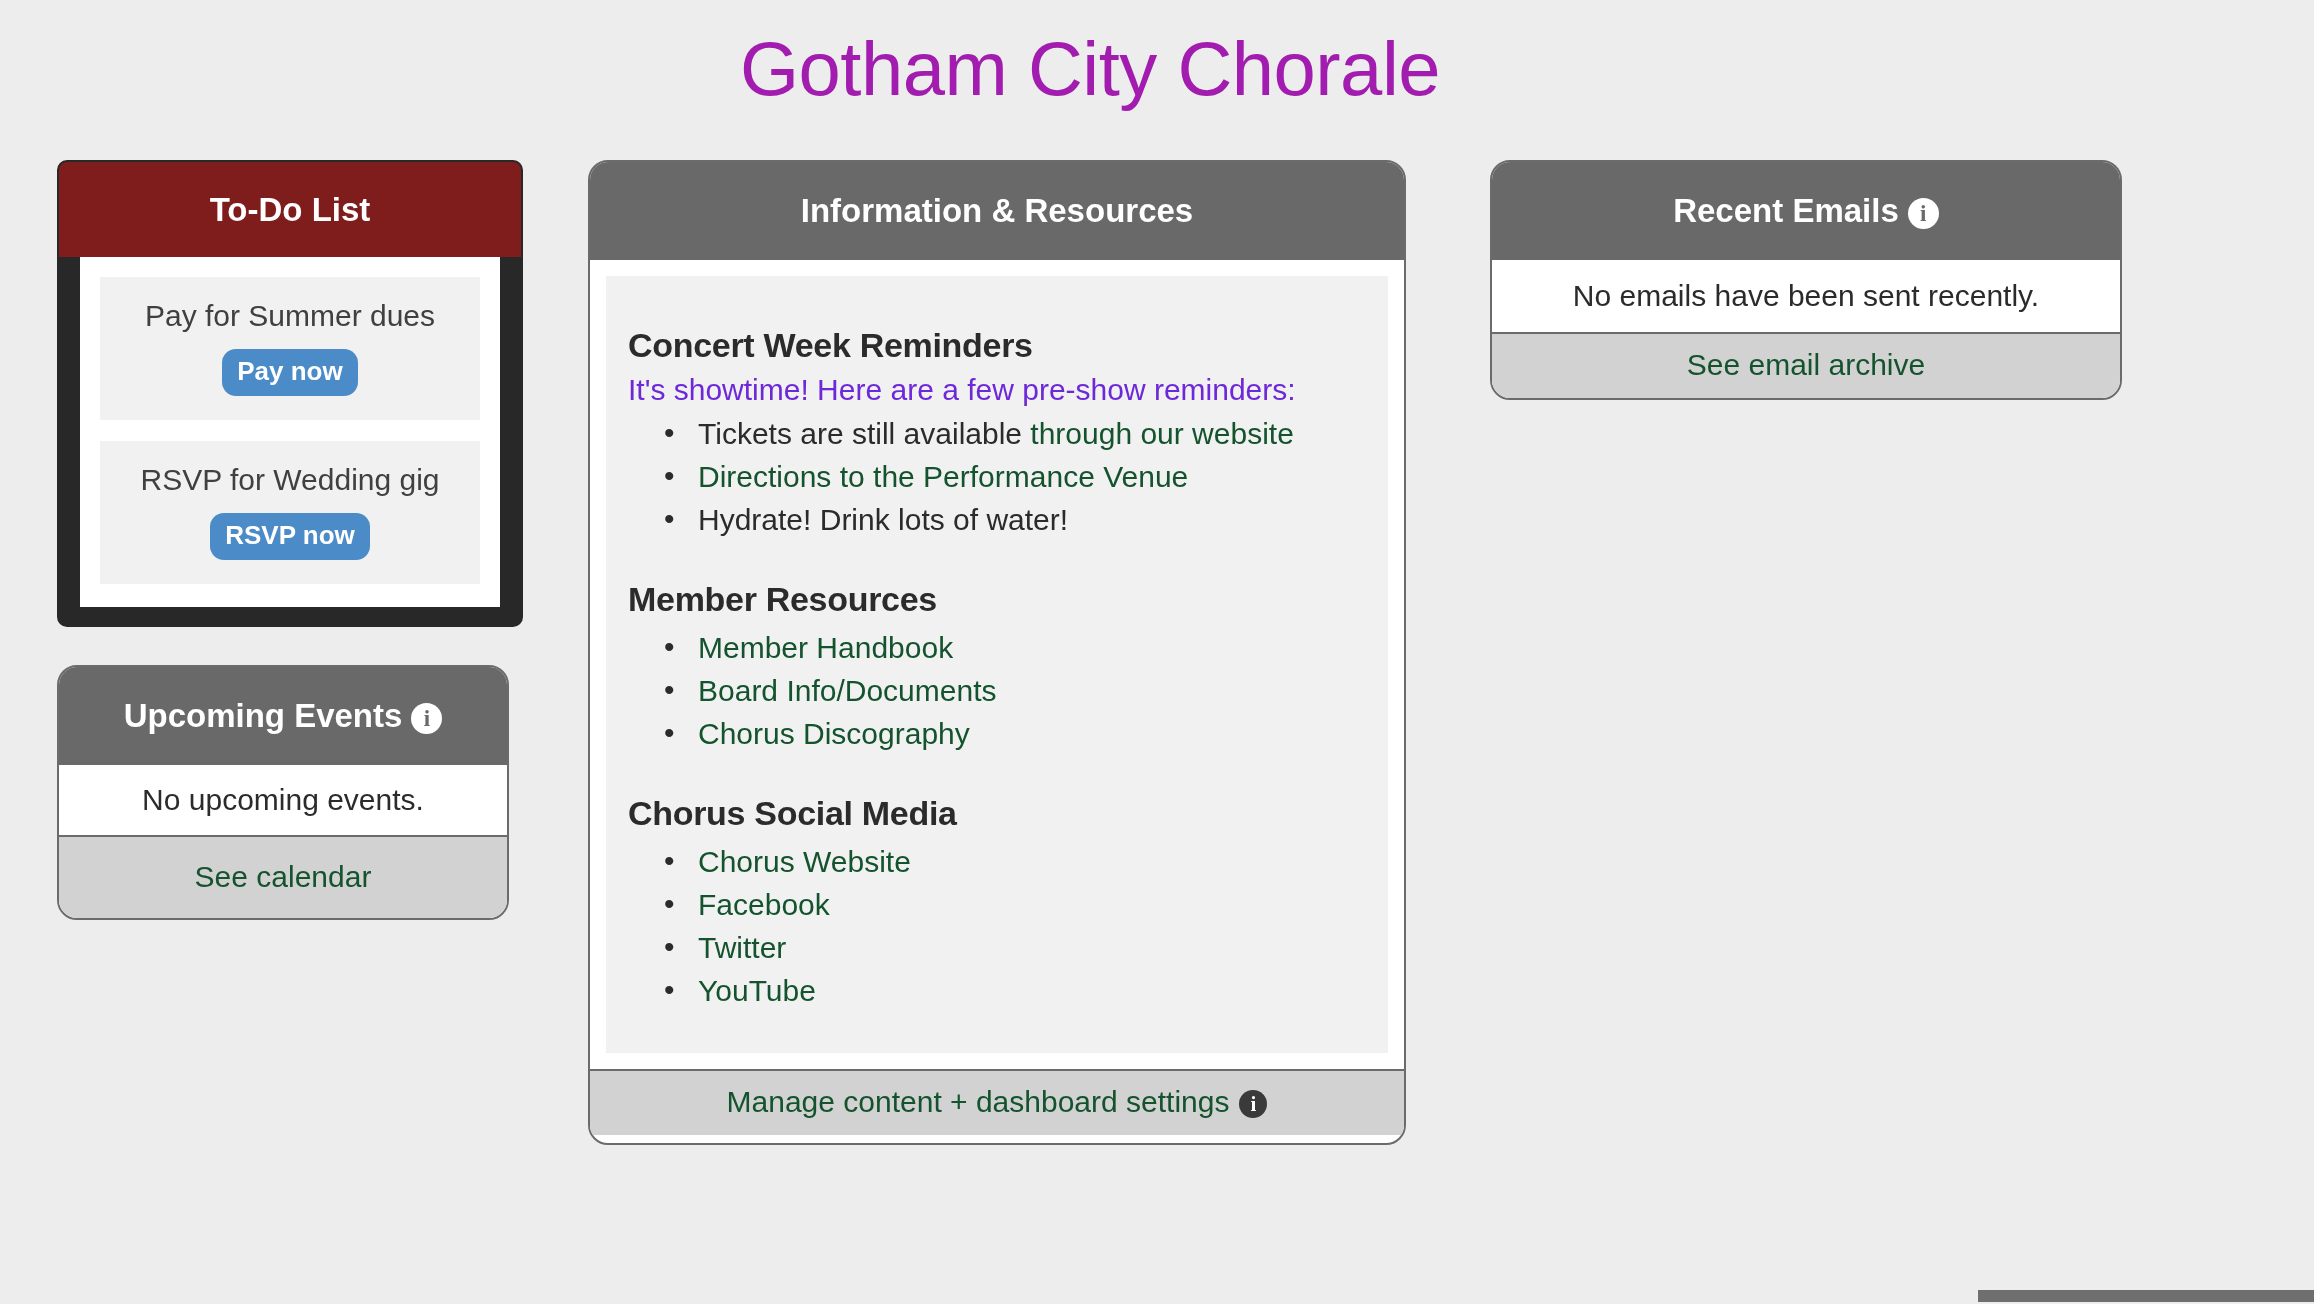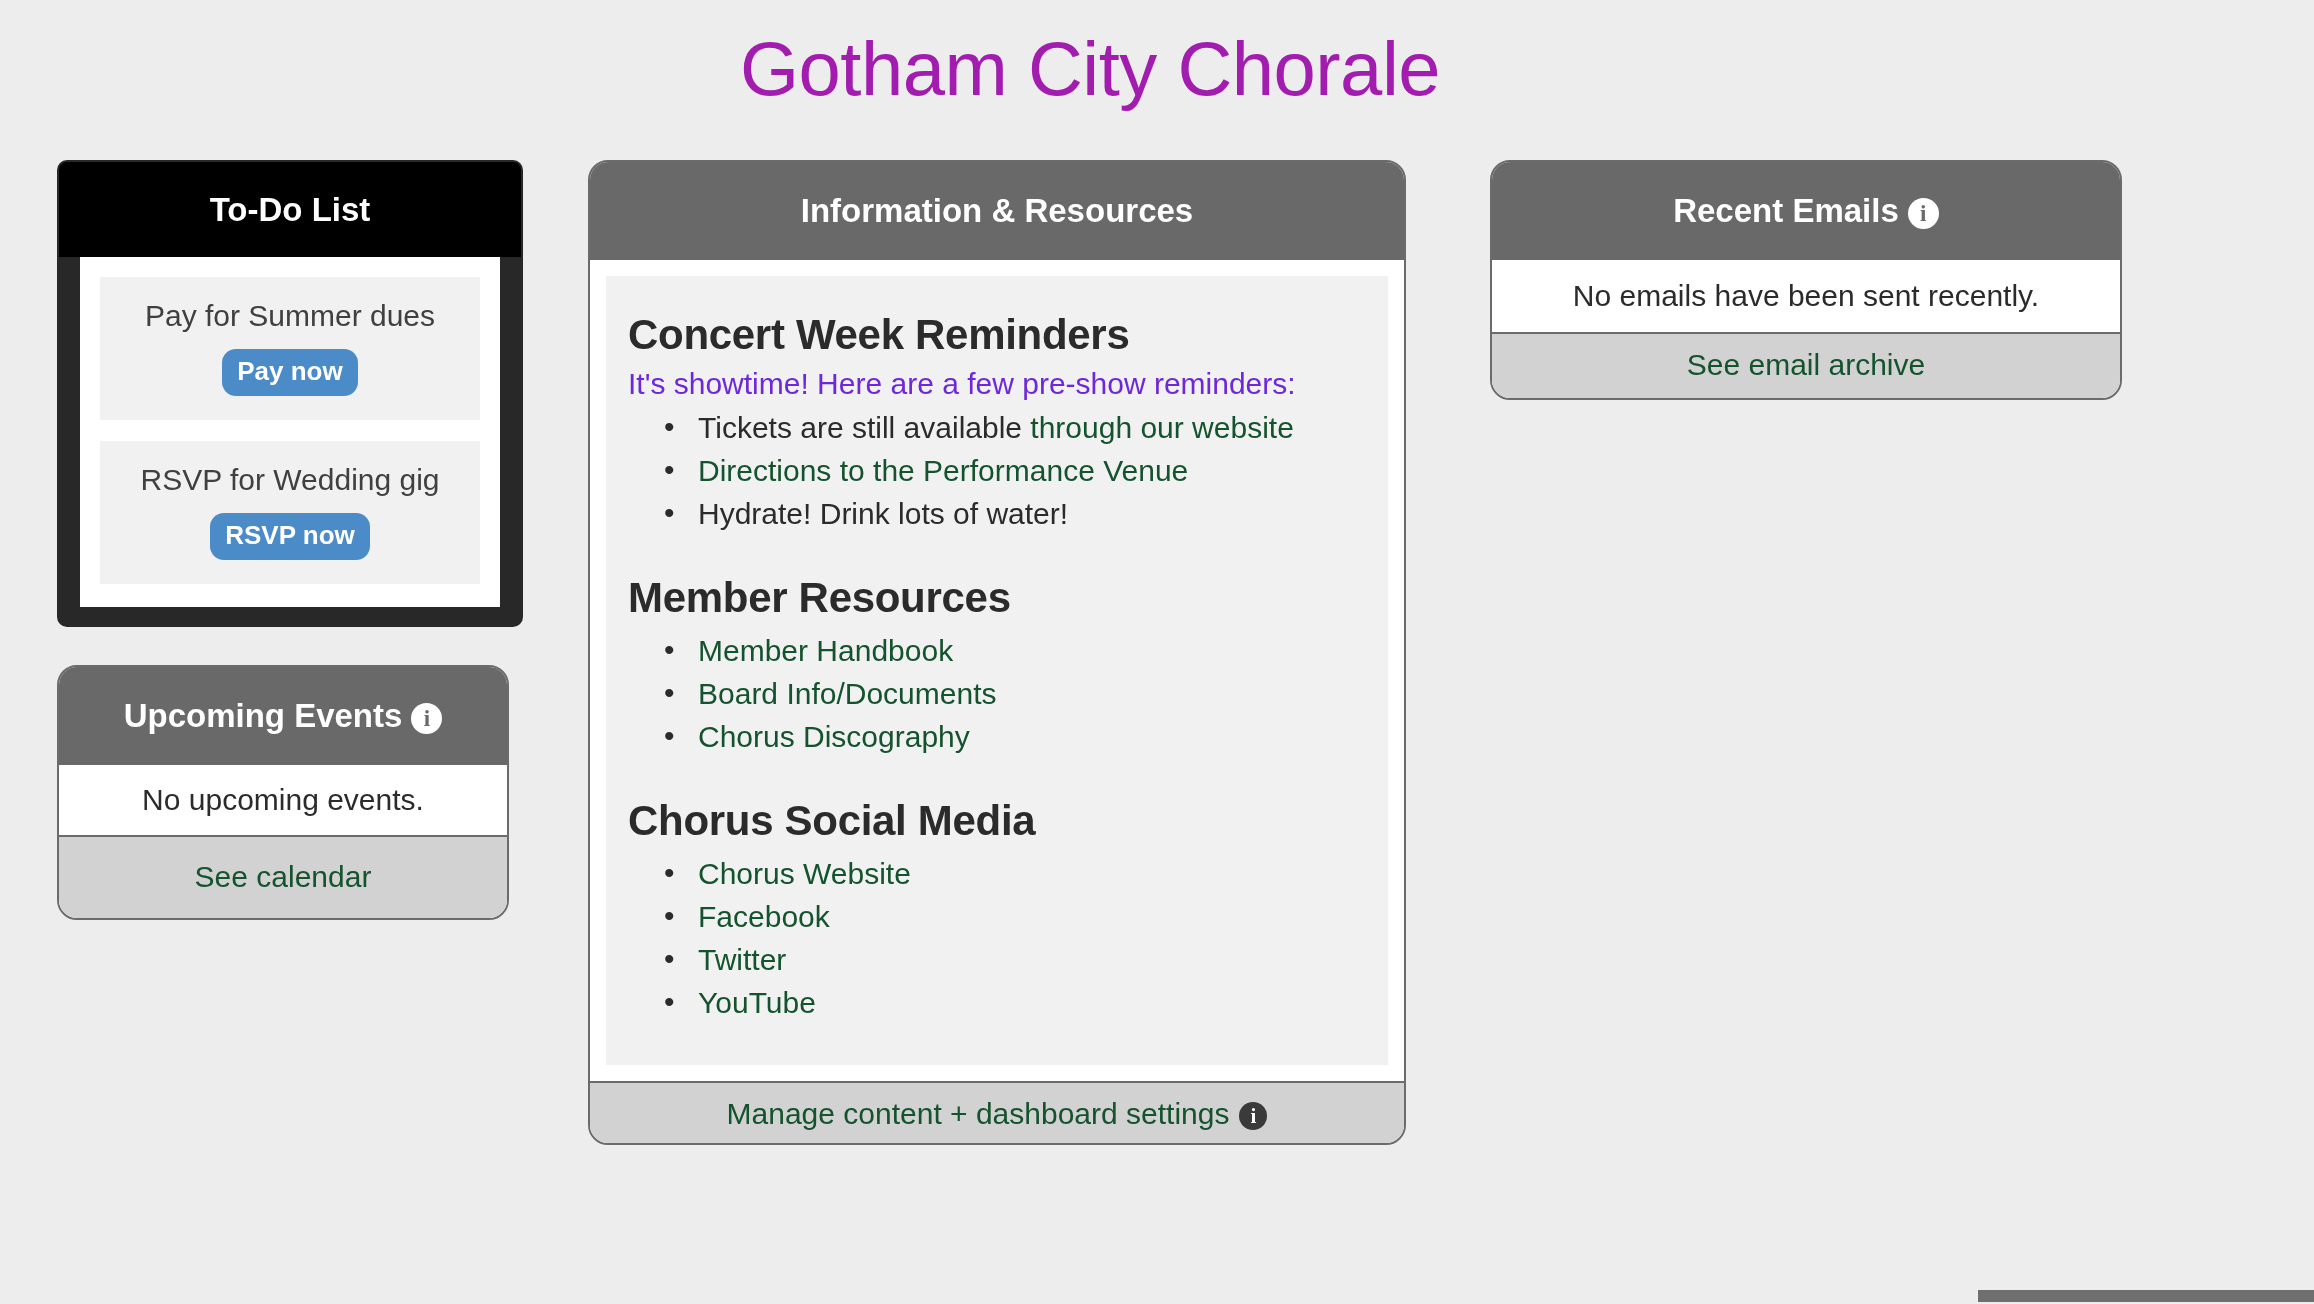--- a/index.html
+++ b/index.html
@@ -119,21 +119,21 @@
     padding: 0;
   }
 
   #todo-card .todo-header {
     height: 95px;
     line-height: 95px;
     text-align: center;
     color: #ffffff;
     font-size: 33px;
     font-weight: bold;
-    background: #000000;
+    background: #7f1d1d;
   }
 
   #todo-inner {
     position: absolute;
     left: 21px;
     top: 95px;
     width: 420px;
     height: 350px;
     background: #ffffff;
     padding: 20px;
@@ -200,24 +200,24 @@
     padding: 34px 22px 40px 22px;
     text-align: left;
     min-height: 660px;
   }
   #info-card .card-footer {
     height: 66px;
     line-height: 62px;
   }
 
   .sec-title {
-    font-size: 42px;
+    font-size: 34px;
     font-weight: bold;
     color: #2b2b2b;
-    margin: 1px 0 8px 0;
+    margin: 16px 0 8px 0;
     letter-spacing: -0.3px;
   }
   .sec-title.spaced { margin-top: 38px; }
 
   .sec-intro {
     font-size: 30px;
     color: #6d28d9;
     margin-bottom: 6px;
   }
 

